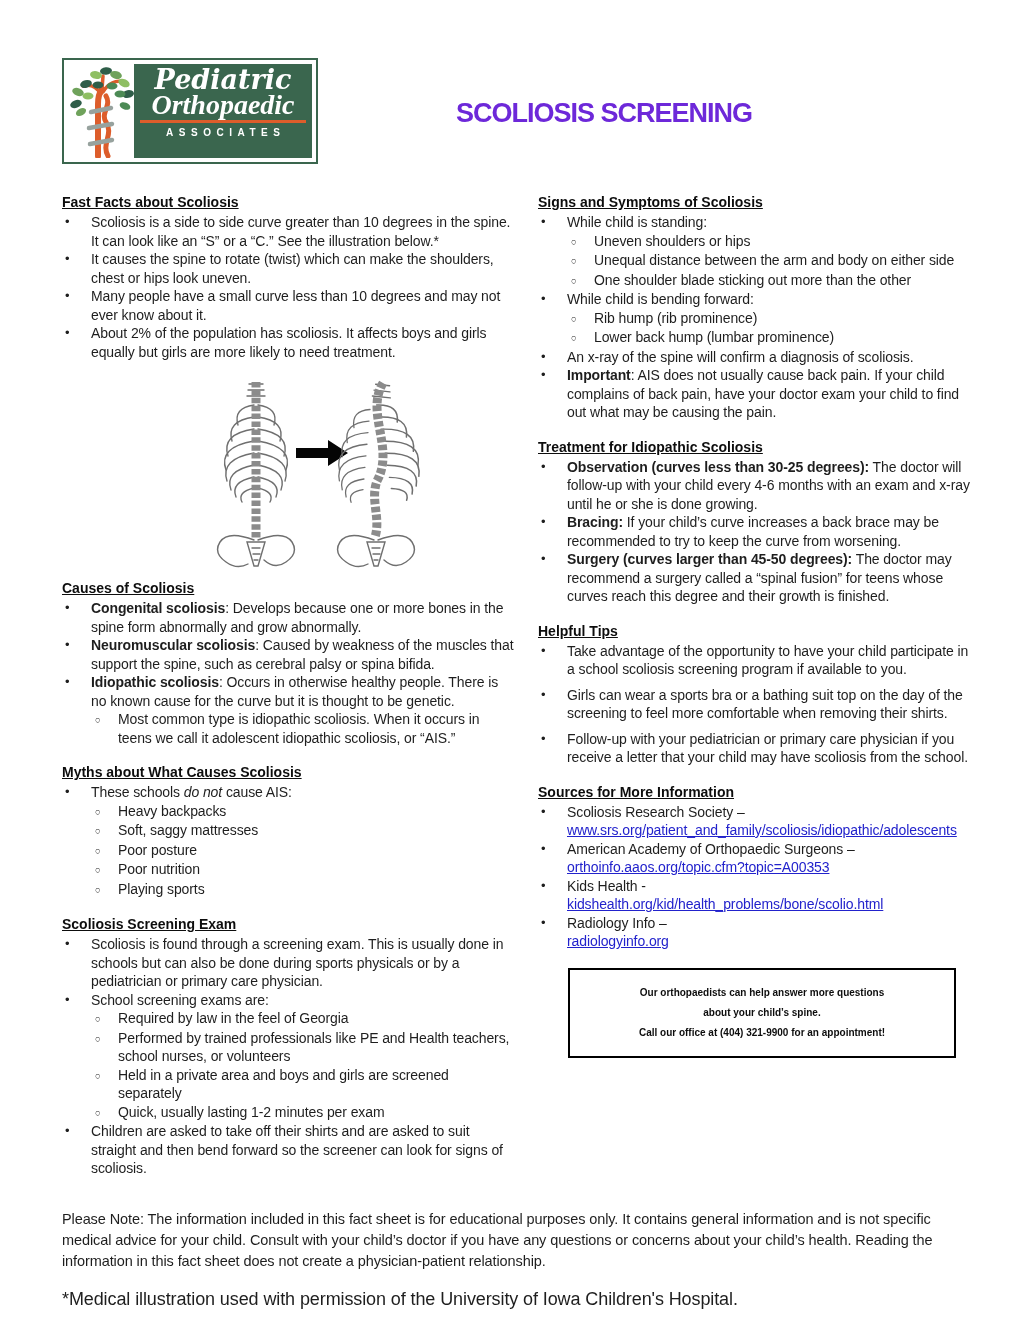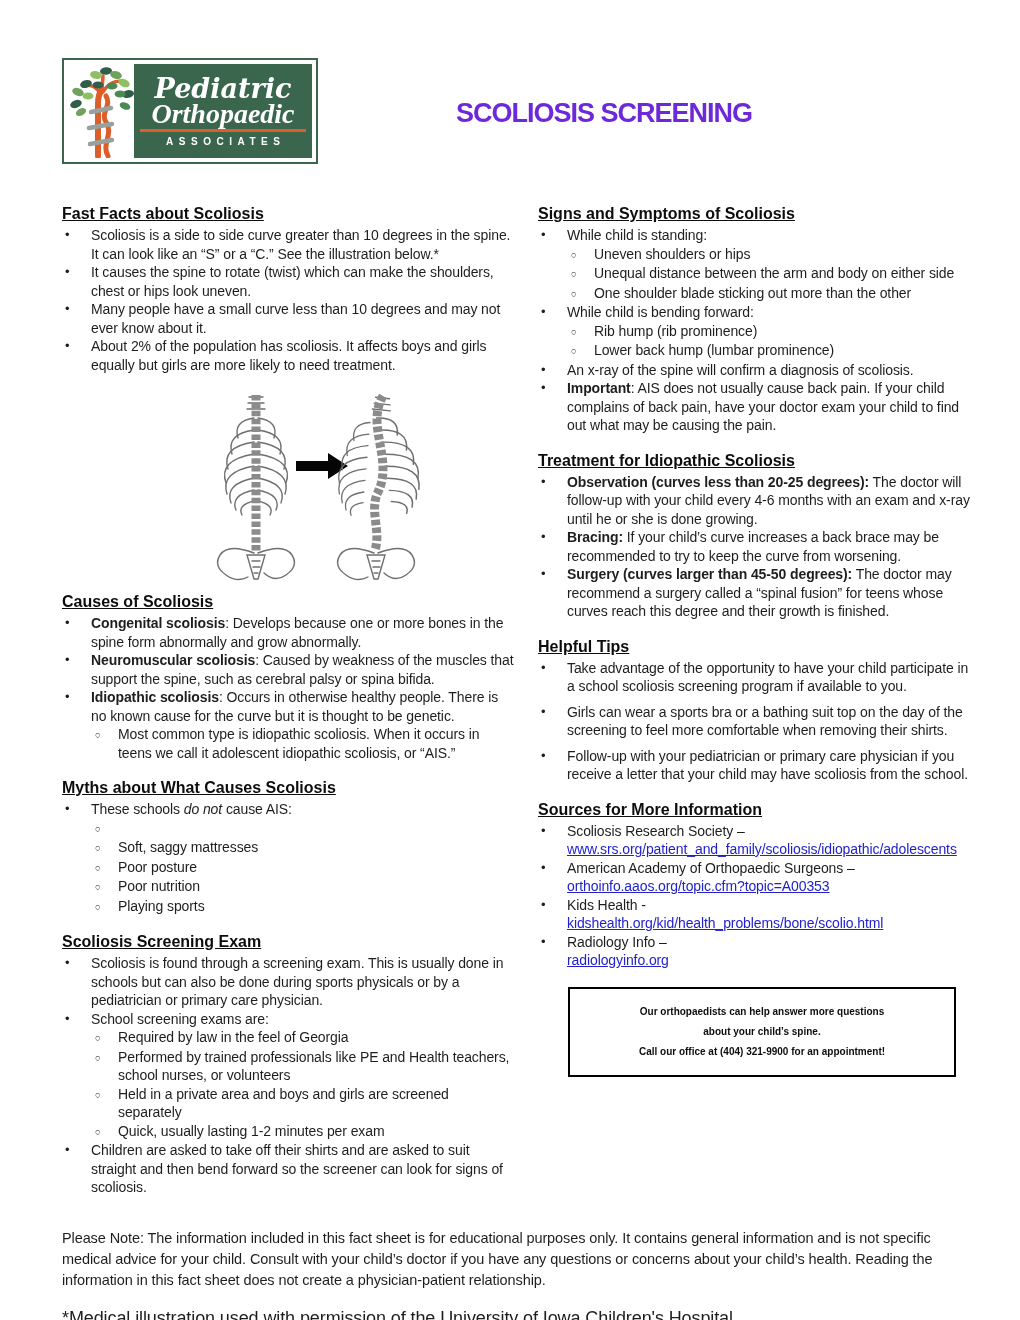--- a/index.html
+++ b/index.html
@@ -19,36 +19,36 @@
   }
   
   .header{display:flex;align-items:flex-start;}
   .logo{
     flex:0 0 auto;width:256px;height:106px;box-sizing:border-box;
     border:2px solid var(--logo-green);padding:4px;display:flex;background:#fff;
   }
   .logo-tree{width:66px;height:94px;flex:0 0 auto;background:#fff;}
   .logo-text{
     flex:1;background:var(--logo-green);color:#fff;display:flex;flex-direction:column;
-    justify-content:center;text-align:center;padding:2px 4px;box-sizing:border-box;
+    text-align:center;padding:2px 4px;box-sizing:border-box;
   }
   .logo-line1{font-family:"DejaVu Serif",serif;font-style:italic;font-weight:bold;font-size:27px;line-height:27px;}
   .logo-line2{font-family:Liberation Serif, serif;font-style:italic;font-weight:bold;font-size:28px;line-height:24px;}
   .logo-rule{height:3px;background:var(--logo-orange);margin:3px 2px 4px;}
   .logo-line3{font-size:10px;font-weight:bold;letter-spacing:5.5px;line-height:12px;text-indent:5.5px;}
   .doc-title{
     flex:1;text-align:center;margin:40px 0 0;padding-right:88px;
     font-size:27px;font-weight:bold;letter-spacing:-1px;color:#6d28d9;
   }
   
   .columns{display:grid;grid-template-columns:452px 440px;column-gap:24px;margin-top:30px;}
   .doc-section{margin:0 0 17px;}
   .sec-heading{
-    font-size:16px;font-weight:bold;text-decoration:underline;
-    margin:11px 0 3px;color:#0d0d0d;
+    font-size:14px;font-weight:bold;text-decoration:underline;
+    margin:0 0 3px;color:#0d0d0d;
   }
   .li{display:flex;align-items:flex-start;font-size:14px;line-height:18.5px;letter-spacing:-0.1px;}
   .marker{flex:0 0 29px;box-sizing:border-box;padding-left:3px;}
   .l1 .marker{font-size:13px;}
   .l2{margin-left:30px;}
   .l2 .marker{flex:0 0 26px;font-size:9.5px;padding-top:1px;}
   .li-text{flex:1;}
   .spaced .li{margin-bottom:7px;}
   b{font-weight:bold;}
   .bi{}
@@ -226,20 +226,21 @@
             </div>
           </section>
           <section class="doc-section">
             <h2 class="sec-heading">Myths about What Causes Scoliosis</h2>
             <div class="li l1">
               <span class="marker">•</span>
               <span class="li-text"><span>These schools </span><i>do not</i><span> cause AIS:</span></span>
             </div>
             <div class="li l2">
               <span class="marker">○</span>
+              <span class="li-text"><span>Heavy backpacks</span></span>
             </div>
             <div class="li l2">
               <span class="marker">○</span>
               <span class="li-text"><span>Soft, saggy mattresses</span></span>
             </div>
             <div class="li l2">
               <span class="marker">○</span>
               <span class="li-text"><span>Poor posture</span></span>
             </div>
             <div class="li l2">
@@ -323,21 +324,21 @@
             </div>
             <div class="li l1">
               <span class="marker">•</span>
               <span class="li-text"><b class="bi">Important</b><span>: AIS does not usually cause back pain. If your child complains of back pain, have your doctor exam your child to find out what may be causing the pain.</span></span>
             </div>
           </section>
           <section class="doc-section">
             <h2 class="sec-heading">Treatment for Idiopathic Scoliosis</h2>
             <div class="li l1">
               <span class="marker">•</span>
-              <span class="li-text"><b>Observation (curves less than 20-25 degrees):</b><span> The doctor will follow-up with your child every 4-6 months with an exam and x-ray until he or she is done growing.</span></span>
+              <span class="li-text"><b>Observation (curves less than 30-25 degrees):</b><span> The doctor will follow-up with your child every 4-6 months with an exam and x-ray until he or she is done growing.</span></span>
             </div>
             <div class="li l1">
               <span class="marker">•</span>
               <span class="li-text"><b>Bracing:</b><span> If your child’s curve increases a back brace may be recommended to try to keep the curve from worsening.</span></span>
             </div>
             <div class="li l1">
               <span class="marker">•</span>
               <span class="li-text"><b>Surgery (curves larger than 45-50 degrees):</b><span> The doctor may recommend a surgery called a “spinal fusion” for teens whose curves reach this degree and their growth is finished.</span></span>
             </div>
           </section>

